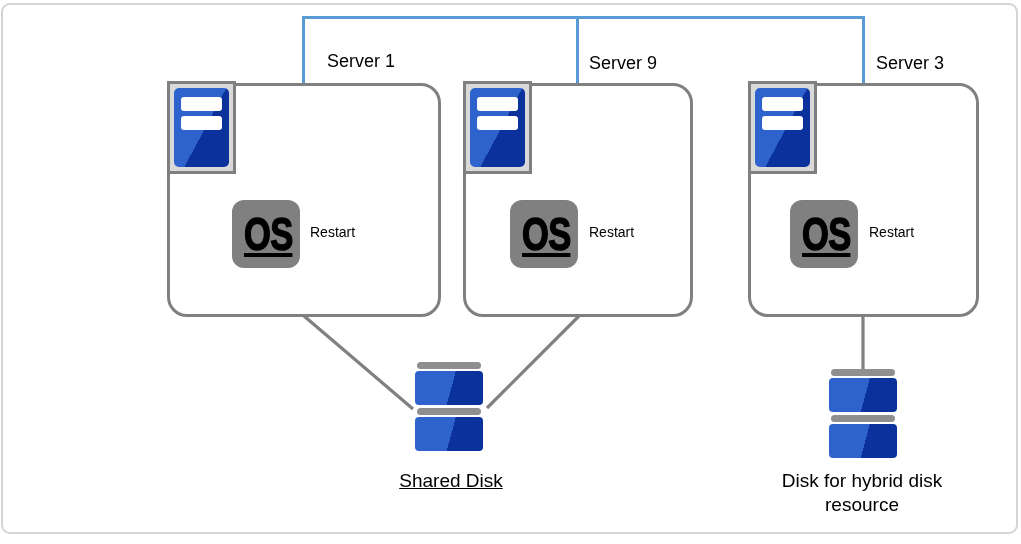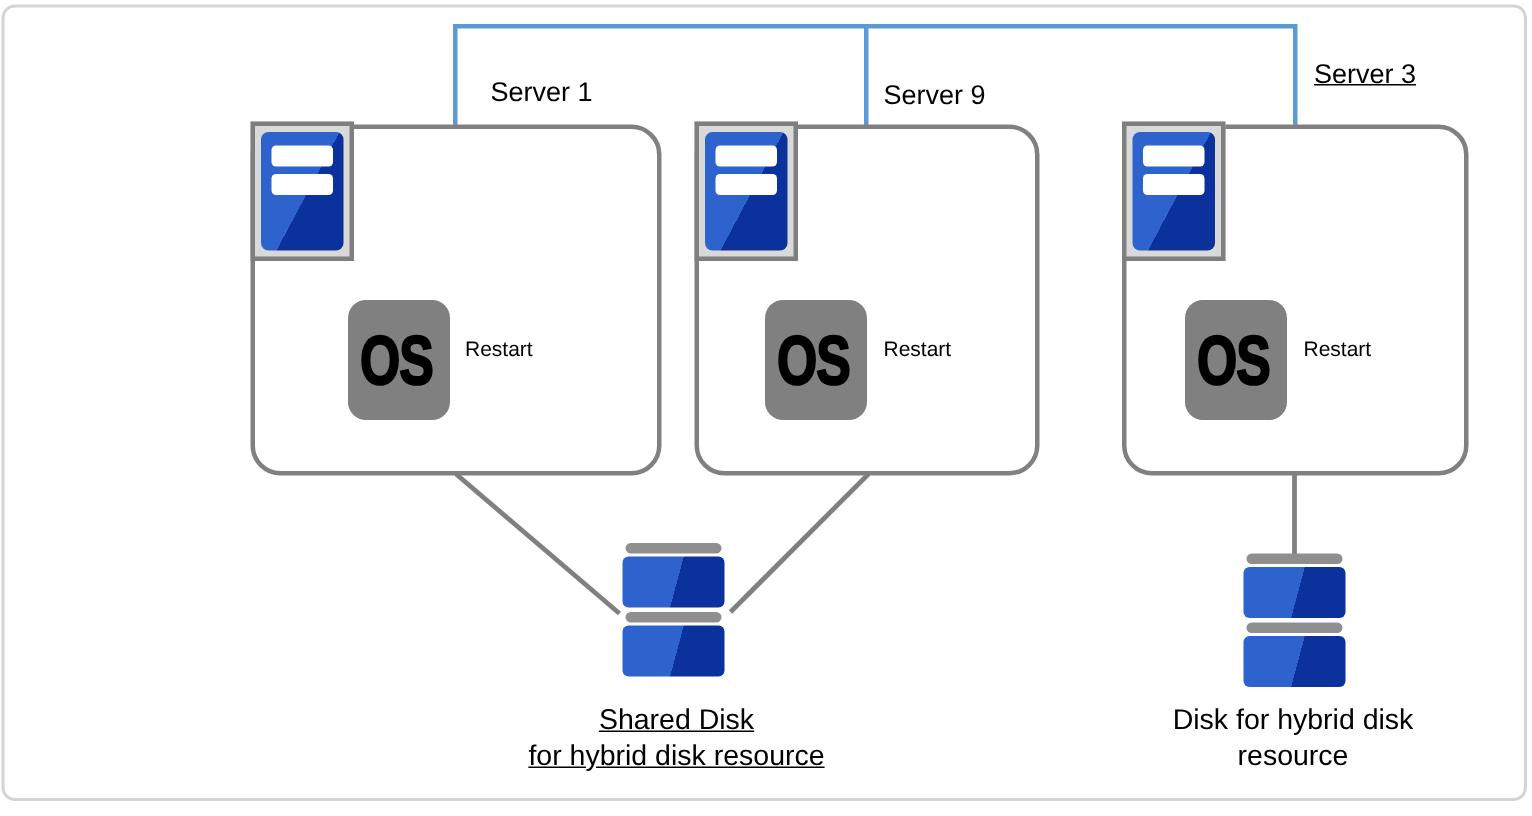--- a/index.html
+++ b/index.html
@@ -19,22 +19,22 @@
   .server-label{position:absolute;font-size:18px;white-space:nowrap;}
 
   .icon-frame{position:absolute;width:69px;height:93px;background:var(--icon-frame-gray,#d9d9d9);
     border:3px solid #7f7f7f;box-sizing:border-box;}
   .tower{position:absolute;left:4px;top:4px;width:55px;height:79px;border-radius:5px;
     background:linear-gradient(118deg, var(--server-blue-light,#2e63cd) 54%, var(--server-blue-dark,#0a319c) 54%);}
   .tower .slot{position:absolute;left:7px;width:41px;height:14px;background:#fff;border-radius:3px;}
   .tower .slot.s1{top:9px;}
   .tower .slot.s2{top:28px;}
 
-  .os-badge{position:absolute;width:68px;height:80px;border-radius:12px;
-    background:var(--os-badge-gray,#808080);display:flex;align-items:center;justify-content:flex-start;}
+  .os-badge{position:absolute;width:68px;height:68px;border-radius:12px;
+    background:var(--os-badge-gray,#808080);display:flex;align-items:center;justify-content:flex-end;text-decoration:underline;}
   .os-badge span{font-size:46px;font-weight:700;letter-spacing:-1px;
     -webkit-text-stroke:1.5px #000;transform:scaleX(.75);display:inline-block;}
 
   .restart-label{position:absolute;font-size:14px;white-space:nowrap;}
 
   .disk{position:absolute;width:68px;height:89px;}
   .disk .cap{position:absolute;left:2px;width:64px;height:7px;border-radius:3.5px;
     background:var(--disk-gray,#8f8f8f);}
   .disk .cap.c1{top:0;}
   .disk .cap.c2{top:46px;}
@@ -79,42 +79,41 @@
     <div class="tower">
       <div class="slot s1"></div>
       <div class="slot s2"></div>
     </div>
   </div>
   <div class="os-badge" style="left:510px;top:200px;">
     <span>OS</span>
   </div>
   <div class="restart-label" style="left:589px;top:224px;">Restart</div>
 
-  <div class="server-label" style="left:876px;top:39px;text-decoration:underline;">Server 3</div>
+  <div class="server-label" style="left:876px;top:53px;">Server 3</div>
   <div class="server-box" style="left:748px;top:83px;width:231px;height:234px;"></div>
   <div class="icon-frame" style="left:748px;top:81px;">
     <div class="tower">
       <div class="slot s1"></div>
       <div class="slot s2"></div>
     </div>
   </div>
   <div class="os-badge" style="left:790px;top:200px;">
     <span>OS</span>
   </div>
   <div class="restart-label" style="left:869px;top:224px;">Restart</div>
 
   <div class="disk" style="left:415px;top:362px;">
     <div class="cap c1"></div>
     <div class="platter p1"></div>
     <div class="cap c2"></div>
     <div class="platter p2"></div>
   </div>
   <div class="disk-label" style="left:316px;top:469px;width:270px;text-decoration:underline;">
     <div>Shared Disk</div>
-    <div>for hybrid disk resource</div>
   </div>
 
   <div class="disk" style="left:829px;top:369px;">
     <div class="cap c1"></div>
     <div class="platter p1"></div>
     <div class="cap c2"></div>
     <div class="platter p2"></div>
   </div>
   <div class="disk-label" style="left:737px;top:469px;width:250px;">
     <div>Disk for hybrid disk</div>

